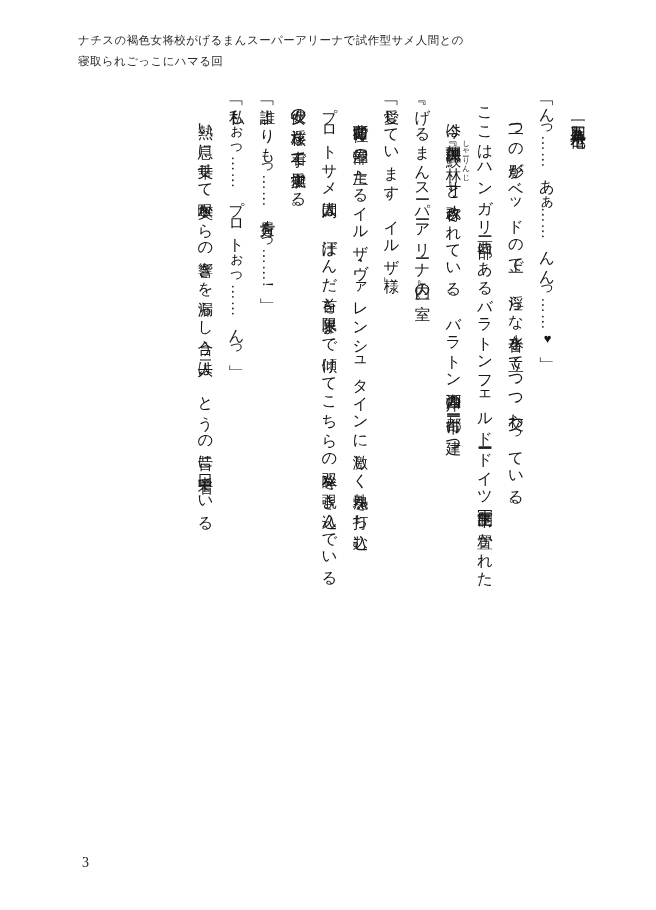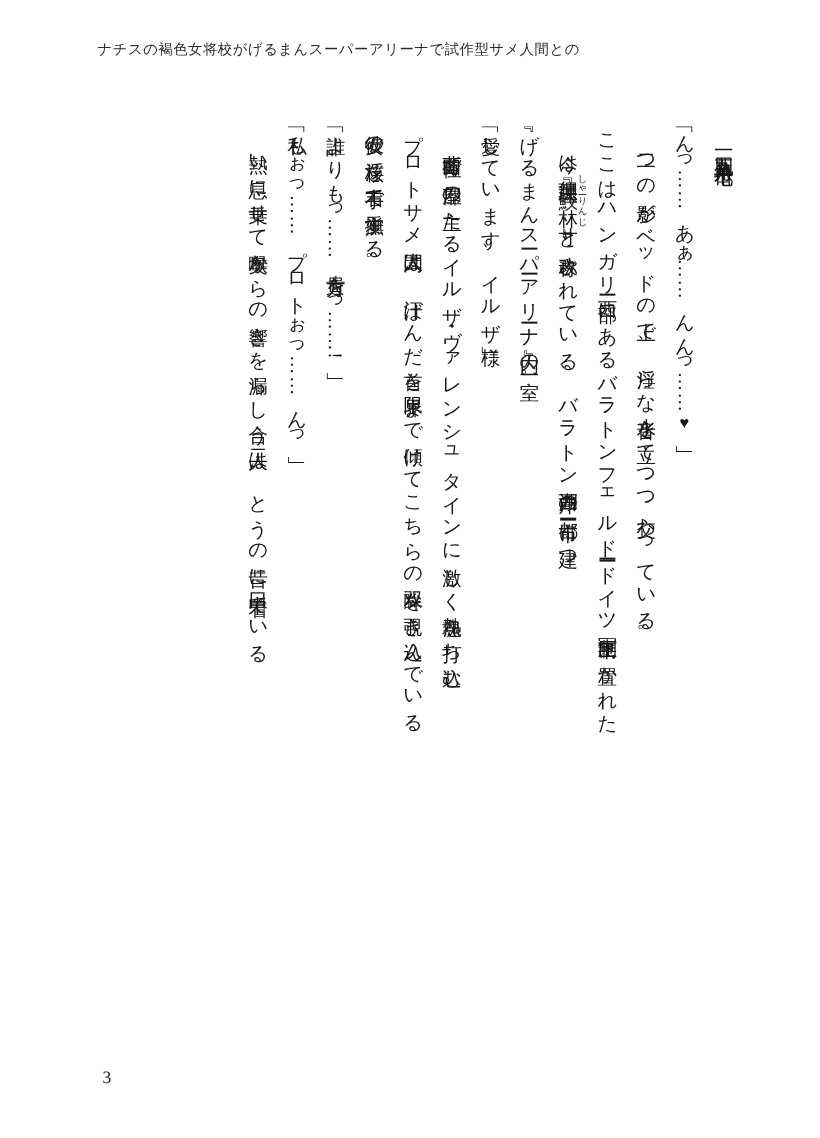--- a/index.html
+++ b/index.html
@@ -89,20 +89,21 @@
     font-family: "Liberation Serif", "DejaVu Serif", serif;
   }
 </style>
 </head>
 <body>
 
 <div id="page">
 
   <div id="header">
     <span class="hline">ナチスの褐色女将校がげるまんスーパーアリーナで試作型サメ人間との</span>
+    <span class="hline">寝取られごっこにハマる回</span>
   </div>
 
   <div id="body-block">
     <p class="indent">一九四五年八月十七日。</p>
     <p>「んっ……あぁ……んんっ……<span class="heart">♥</span>」</p>
     <p class="indent">二つの影がベッドの上で、淫らな水音を立てつつ交わっている。</p>
     <p>ここはハンガリー西部にあるバラトンフェルドーードイツ軍制圧下に置かれた</p>
     <p class="indent">今は無理矢理『<ruby>鮫林寸<rt>しゃーりんじ</rt></ruby>』と改称されている、バラトン湖西岸の都市ーーに建つ</p>
     <p>『げるまんスーパーアリーナ』内の一室。</p>
     <p>「愛しています、イルザ様」</p>

